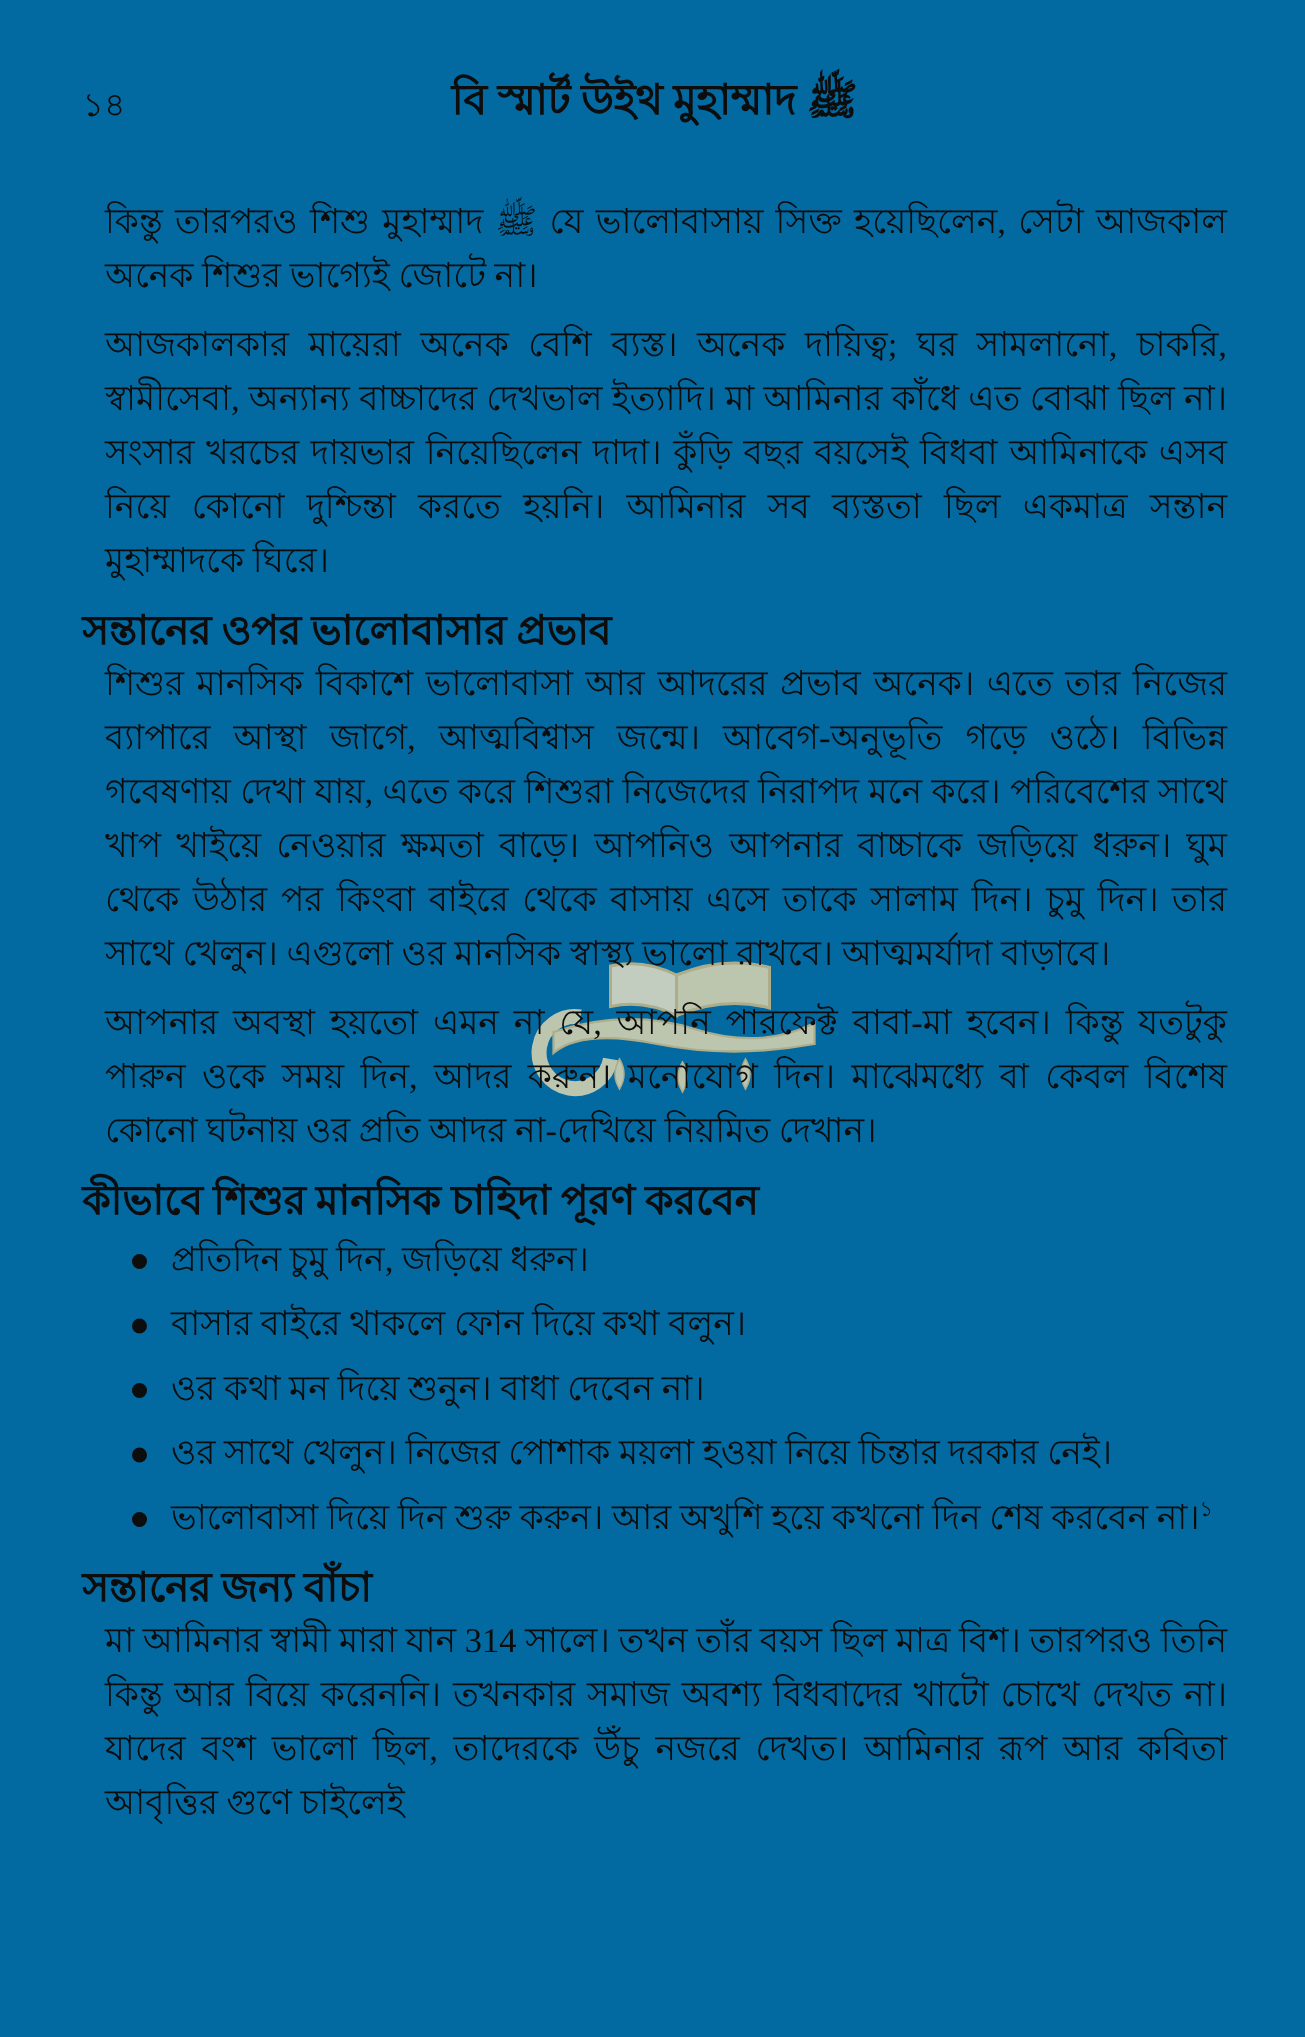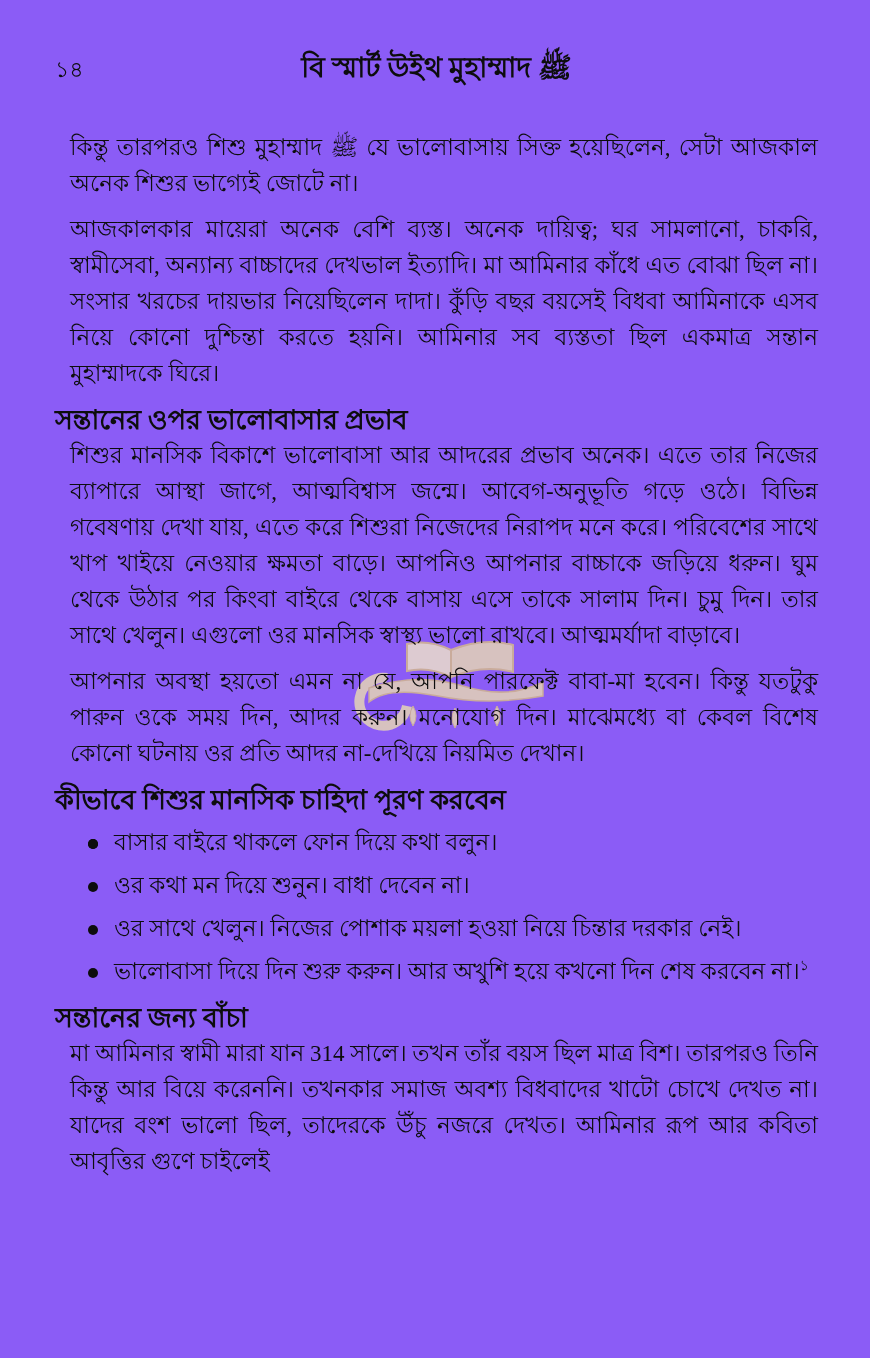--- a/index.html
+++ b/index.html
@@ -8,21 +8,21 @@
     background: #ffffff;
   }
   body {
     font-family: "Liberation Serif", "DejaVu Serif", serif;
     color: #0d0d0d;
   }
   .page {
     position: relative;
     width: 870px;
     height: 1358px;
-    background: #8b5cf6;
+    background: #0369a1;
     overflow: hidden;
   }
 
   
   .page-header {
     position: absolute;
     top: 52px;
     left: 55px;
     right: 52px;
     height: 36px;
@@ -139,20 +139,21 @@
 
     <p>শিশুর মানসিক বিকাশে ভালোবাসা আর আদরের প্রভাব অনেক। এতে তার নিজের ব্যাপারে আস্থা জাগে, আত্মবিশ্বাস জন্মে। আবেগ-অনুভূতি গড়ে ওঠে। বিভিন্ন গবেষণায় দেখা যায়, এতে করে শিশুরা নিজেদের নিরাপদ মনে করে। পরিবেশের সাথে খাপ খাইয়ে নেওয়ার ক্ষমতা বাড়ে। আপনিও আপনার বাচ্চাকে জড়িয়ে ধরুন। ঘুম থেকে উঠার পর কিংবা বাইরে থেকে বাসায় এসে তাকে সালাম দিন। চুমু দিন। তার সাথে খেলুন। এগুলো ওর মানসিক স্বাস্থ্য ভালো রাখবে। আত্মমর্যাদা বাড়াবে।</p>
 
     <p>আপনার অবস্থা হয়তো এমন না যে, আপনি পারফেক্ট বাবা-মা হবেন। কিন্তু যতটুকু পারুন ওকে সময় দিন, আদর করুন। মনোযোগ দিন। মাঝেমধ্যে বা কেবল বিশেষ কোনো ঘটনায় ওর প্রতি আদর না-দেখিয়ে নিয়মিত দেখান।</p>
 
     <h2>কীভাবে শিশুর মানসিক চাহিদা পূরণ করবেন</h2>
 
     <ul class="bullet-list">
       <li>
         <span class="bullet-dot"></span>
+        <span>প্রতিদিন চুমু দিন, জড়িয়ে ধরুন।</span>
       </li>
       <li>
         <span class="bullet-dot"></span>
         <span>বাসার বাইরে থাকলে ফোন দিয়ে কথা বলুন।</span>
       </li>
       <li>
         <span class="bullet-dot"></span>
         <span>ওর কথা মন দিয়ে শুনুন। বাধা দেবেন না।</span>
       </li>
       <li>

